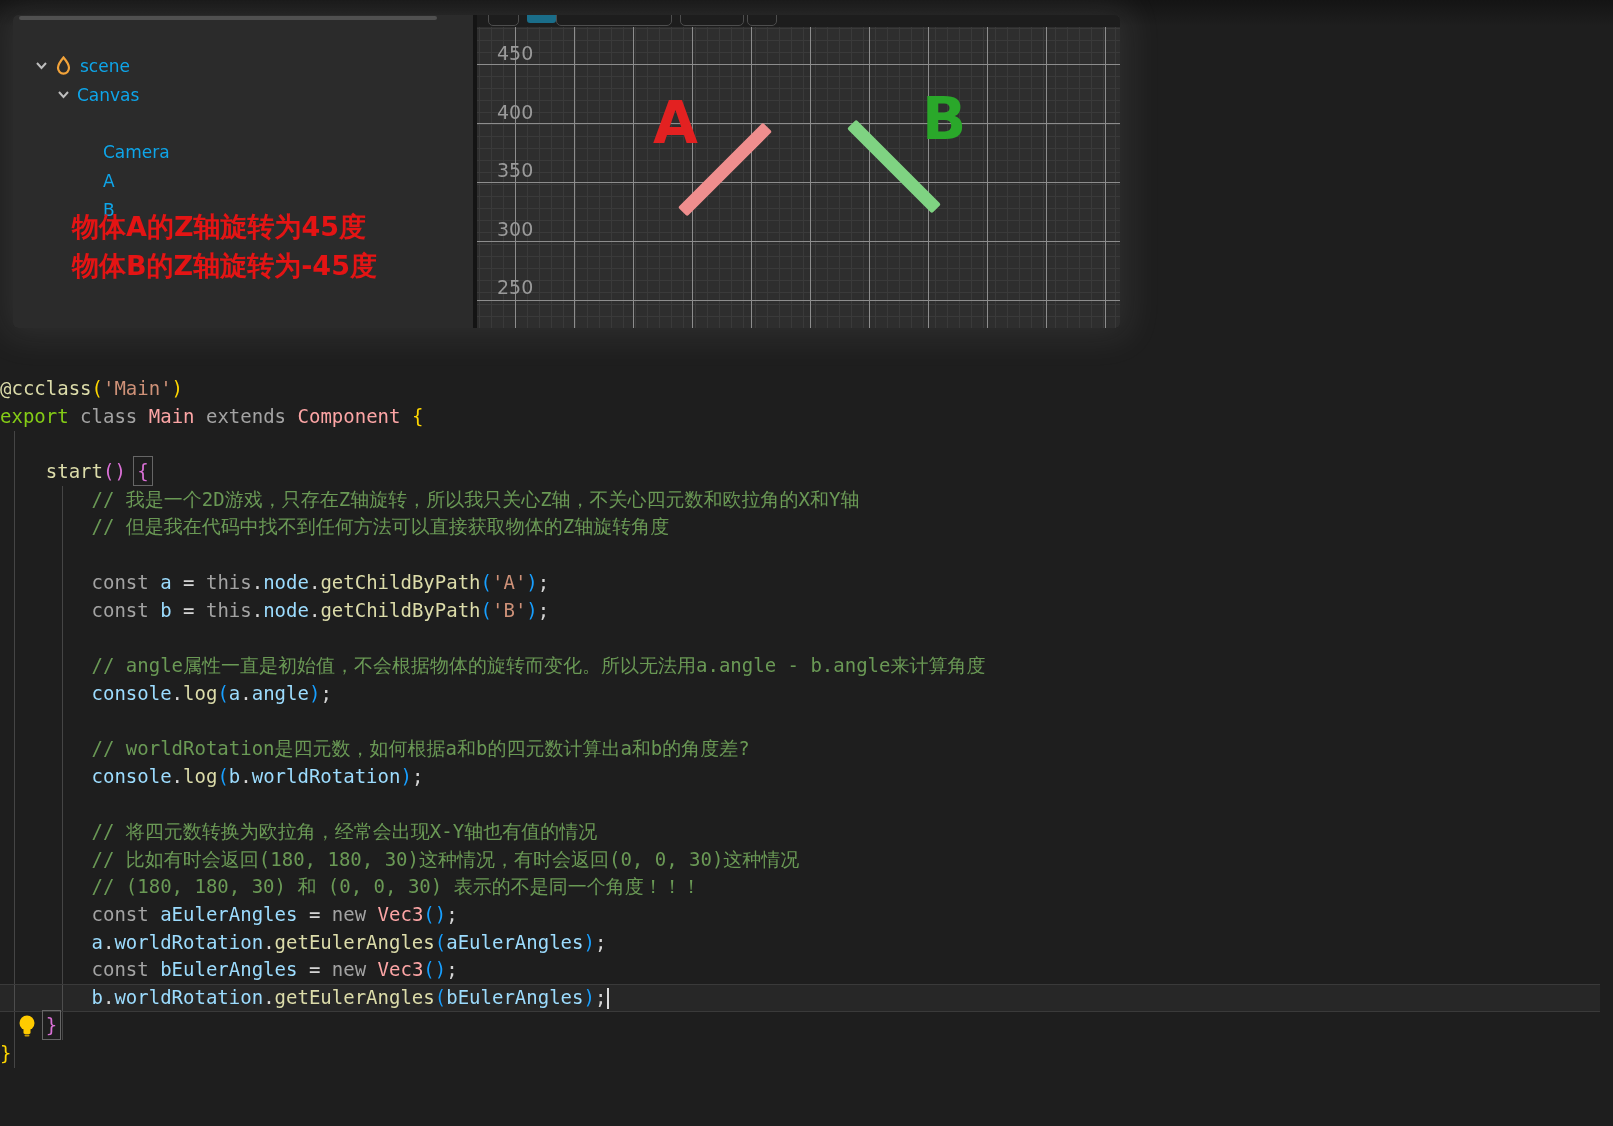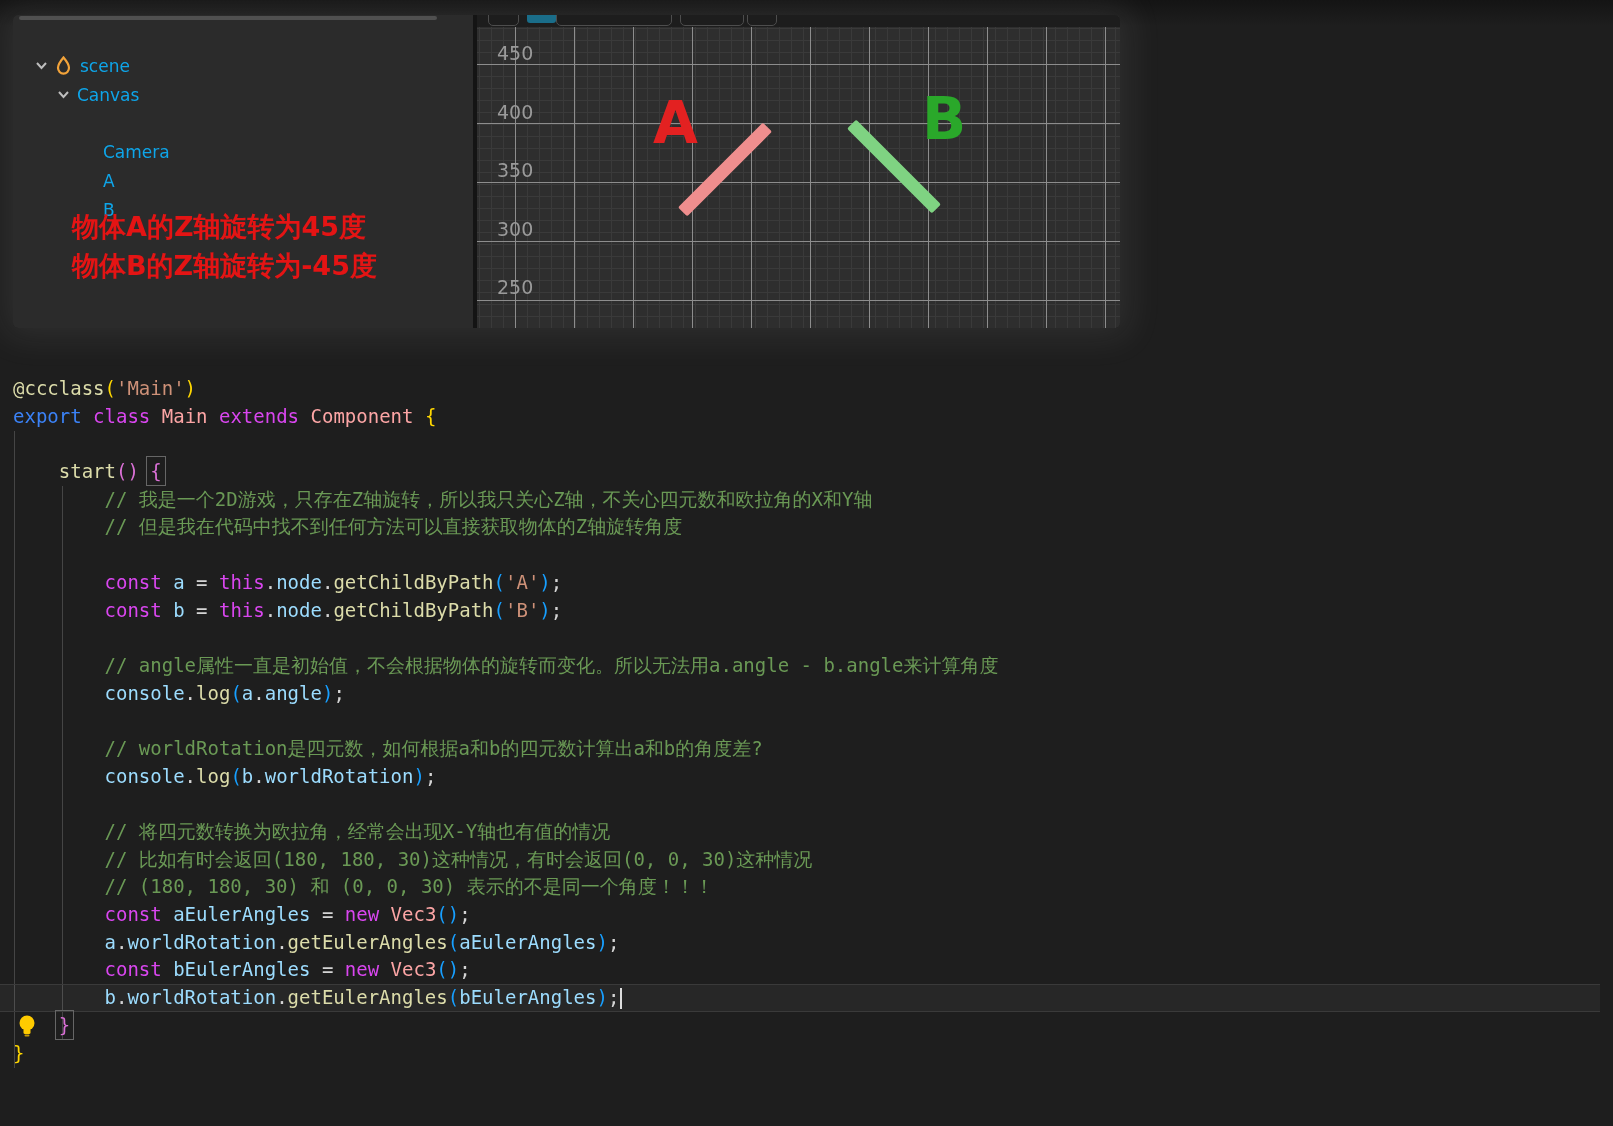--- a/index.html
+++ b/index.html
@@ -33,24 +33,24 @@
   .scene-topband{position:absolute;top:0;left:0;right:0;height:12px;background:#1d1d1d;}
   .tb-shape{position:absolute;top:-9px;height:18px;border:1px solid #4d4d4d;border-radius:5px;background:transparent;}
   .tb-teal{position:absolute;top:-4px;height:12px;border-radius:3px;background:#1a6d89;}
   .ruler-label{position:absolute;left:20px;color:#9a9a9a;font-size:19px;font-family:"DejaVu Sans",sans-serif;}
   .bar{position:absolute;width:120px;height:13px;border-radius:2px;}
   .obj-label{position:absolute;font-size:58px;font-weight:bold;line-height:1;font-family:"DejaVu Sans",sans-serif;}
 
   
   .code-area{position:absolute;left:0;top:375px;width:1600px;
         font-family:"DejaVu Sans Mono","Liberation Mono",monospace;font-size:19px;color:#d4d4d4;}
-  .code-line{position:relative;height:27.7px;line-height:27.7px;white-space:pre;padding-left:13px;}
+  .code-line{position:relative;height:27.7px;line-height:27.7px;white-space:pre;}
   .code-line.current{background:rgba(255,255,255,0.045);
         box-shadow:inset 0 1px 0 #3a3a3a, inset 0 -1px 0 #3a3a3a;}
-  .tk-kw{color:#d946ef}.tk-ctl{color:#3b82f6}.tk-type{color:#fca5a5}.tk-fn{color:#dcdcaa}
+  .tk-kw{color:#a3a3a3}.tk-ctl{color:#84cc16}.tk-type{color:#fca5a5}.tk-fn{color:#dcdcaa}
   .tk-var{color:#9cdcfe}.tk-str{color:#ce9178}.tk-cmt{color:#6a9955}.tk-pun{color:#d4d4d4}
   .tk-b1{color:#ffd700}.tk-b2{color:#da70d6}.tk-b3{color:#179fff}
   .tk-box{outline:1px solid #666;outline-offset:3px;}
   .cursor{display:inline-block;width:2px;height:21px;background:#dddddd;vertical-align:middle;margin-left:1px;}
   .indent-guide{position:absolute;width:1px;background:#454545;}
   .guide-1{left:14px;top:56px;height:637px;}
   .guide-2{left:62px;top:111px;height:554px;}
   .lightbulb{position:absolute;left:16px;top:639px;width:22px;height:24px;}
 </style>
 </head>

